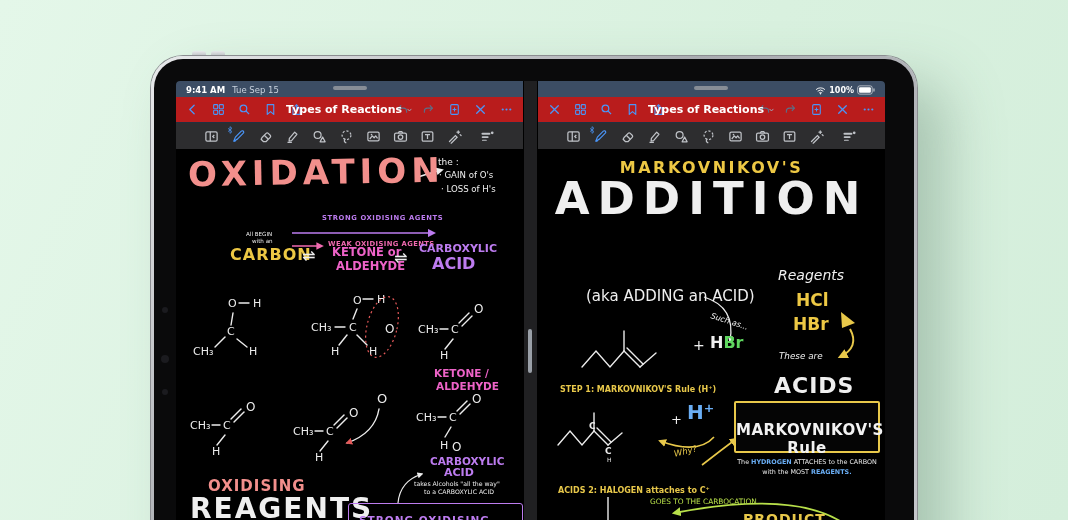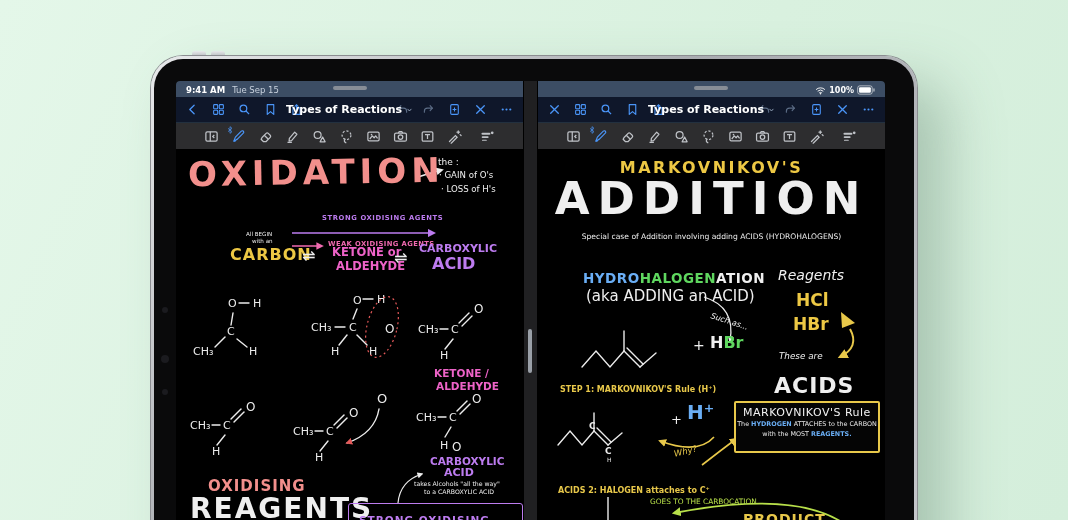--- a/index.html
+++ b/index.html
@@ -19,21 +19,21 @@
   
   .pane{width:348px;display:flex;flex-direction:column;background:#000;}
   .divider{width:13px;background:#202022;border-left:1px solid #000;border-right:1px solid #000;position:relative;}
   .divider .handle{position:absolute;left:4px;top:248px;width:4px;height:44px;border-radius:2px;background:#9aa0a8;}
   .statusbar{height:14px;background:#3c4d64;display:flex;align-items:center;padding:2px 10px 0;position:relative;flex:none;}
   .statusbar .time{font-size:8.5px;font-weight:bold;color:#fff;}
   .statusbar .date{font-size:8.5px;color:#c9d2de;margin-left:7px;}
   .statusbar .pill{position:absolute;left:50%;top:5px;transform:translateX(-50%);width:34px;height:4px;border-radius:2px;background:#878d96;}
   .statusbar .right{margin-left:auto;display:flex;align-items:center;gap:3px;color:#fff;}
   .statusbar .batt-txt{font-size:8px;font-weight:600;color:#fff;}
-  .navbar{height:25px;background:#0f172a;display:flex;align-items:center;padding:0 10px;position:relative;flex:none;}
+  .navbar{height:25px;background:#b91c1c;display:flex;align-items:center;padding:0 10px;position:relative;flex:none;}
   .nav-group{display:flex;align-items:center;gap:13px;}
   .nav-right{margin-left:auto;}
   .nicon{width:13px;height:13px;color:#4a95f8;display:block;cursor:pointer;}
   .nicon.dim{color:#5c6d86;}
   .nav-title{position:absolute;left:50%;transform:translateX(-50%);display:flex;align-items:center;gap:3px;color:#fff;font-size:11px;font-weight:bold;white-space:nowrap;cursor:pointer;}
   .nav-title .chev{width:8px;height:8px;color:#9fb0c6;}
   .toolbar{height:26px;background:#2d2d2f;border-top:1px solid #22303f;display:flex;align-items:center;justify-content:center;gap:12px;flex:none;}
   .ticon{width:15px;height:15px;color:#bfc2c7;display:block;cursor:pointer;position:relative;}
   .ticon.active{color:#4a95f8;}
   .pen-wrap{position:relative;}
@@ -43,21 +43,21 @@
   .canvas{position:relative;flex:1;background:#000;overflow:hidden;}
   .hw{position:absolute;white-space:nowrap;line-height:1.15;}
   .overlay{position:absolute;inset:0;width:100%;height:100%;pointer-events:none;}
   .struct{position:absolute;overflow:visible;}
   .struct text{font-family:"DejaVu Sans",sans-serif;fill:#ececec;}
   .struct line, .struct path{stroke:#ececec;stroke-width:1.4;fill:none;stroke-linecap:round;}
   .c-pink{color:#f28f8c;} .c-yel{color:#edc844;} .c-mag{color:#ee63c8;}
   .c-pur{color:#bd7cf0;} .c-wht{color:#efefef;} .c-blu{color:#6aaef5;}
   .c-grn{color:#5fd75f;} .c-lim{color:#b8e04a;}
   .rule-box{position:absolute;border:2px solid #e8c84a;border-radius:2px;background:#050505;text-align:center;}
-  .rule-box .rt{font-size:11px;font-weight:400;color:#f2f2f2;margin-top:3px;letter-spacing:.5px;}
+  .rule-box .rt{font-size:15px;font-weight:700;color:#f2f2f2;margin-top:18px;letter-spacing:.5px;}
   .rule-box .rb{font-size:6.4px;color:#e8e8e8;line-height:1.5;margin-top:1px;}
   .rule-box .hl{color:#6aaef5;font-weight:600;}
   .strong-box{position:absolute;border:1.5px solid #bd7cf0;border-radius:3px;padding:5px 10px 8px;}
   .strong-box span{font-size:10.5px;letter-spacing:1px;color:#bd7cf0;font-weight:600;}
 </style>
 </head>
 <body>
 
 <svg width="0" height="0" style="position:absolute">
   <defs>
@@ -550,25 +550,21 @@
               <path d="M303 163 l14 11 -13 5 z" fill="#e8c84a"></path>
               <path d="M312 180 q10 18 -10 28" stroke="#e8c84a" stroke-width="2" fill="none" marker-end="url(#ay)"></path>
               <path d="M176 288 Q160 306 122 292" stroke="#e8c84a" stroke-width="1.6" fill="none" marker-end="url(#ay)"></path>
               <path d="M164 316 Q182 302 198 290" stroke="#e8c84a" stroke-width="1.6" fill="none" marker-end="url(#ay)"></path>
               <path d="M302 372 Q252 342 136 364" stroke="#b8e04a" stroke-width="1.8" fill="none" marker-end="url(#ag)"></path>
               <path d="M70 348 V374" stroke="#ececec" stroke-width="1.4"></path>
             </svg>
 
             <div class="hw c-yel" style="left:0;right:0;top:10px;text-align:center;font-size:16px;font-weight:700;letter-spacing:2.5px;white-space:normal;">MARKOVNIKOV'S</div>
             <div class="hw c-wht" style="left:0;right:0;top:24px;text-align:center;font-size:45px;font-weight:600;letter-spacing:8px;white-space:normal;">ADDITION</div>
-            <div class="hw c-wht" style="left:0;right:0;top:84px;text-align:center;font-size:7.6px;white-space:normal;">Special case of Addition involving adding ACIDS (HYDROHALOGENS)</div>
-
-            <div class="hw" style="left:45px;top:122px;font-size:13.5px;font-weight:700;letter-spacing:.5px;">
-              <span class="c-blu">HYDRO</span><span class="c-grn">HALOGEN</span><span class="c-wht">ATION</span>
-            </div>
+
             <div class="hw c-wht" style="left:48px;top:139px;font-size:15px;">(aka ADDING an ACID)</div>
             <div class="hw c-wht" style="left:172px;top:168px;font-size:8px;font-style:italic;transform:rotate(18deg);">Such as...</div>
 
             <svg class="struct" style="left:40px;top:172px;" width="118" height="58">
               <path d="M4 46 L18 30 L32 46 L46 30" stroke-width="1.6"></path>
               <path d="M46 30 V10" stroke-width="1.6"></path>
               <path d="M46 30 L62 46 M49 27 L65 43" stroke-width="1.6"></path>
               <path d="M62 46 L78 32" stroke-width="1.6"></path>
             </svg>
             <div class="hw c-wht" style="left:155px;top:188px;font-size:14px;">+</div>

